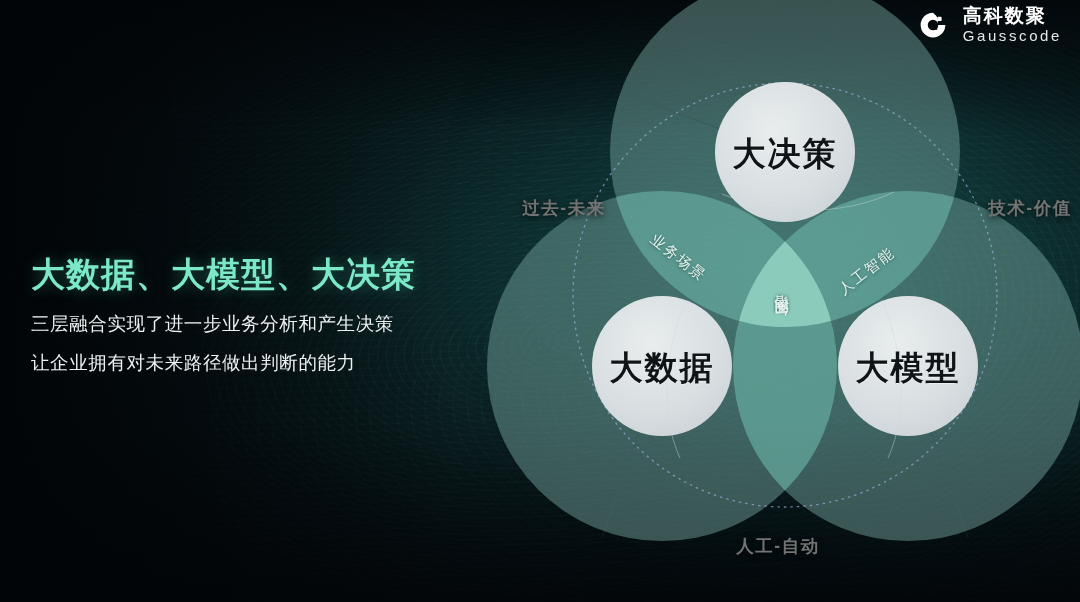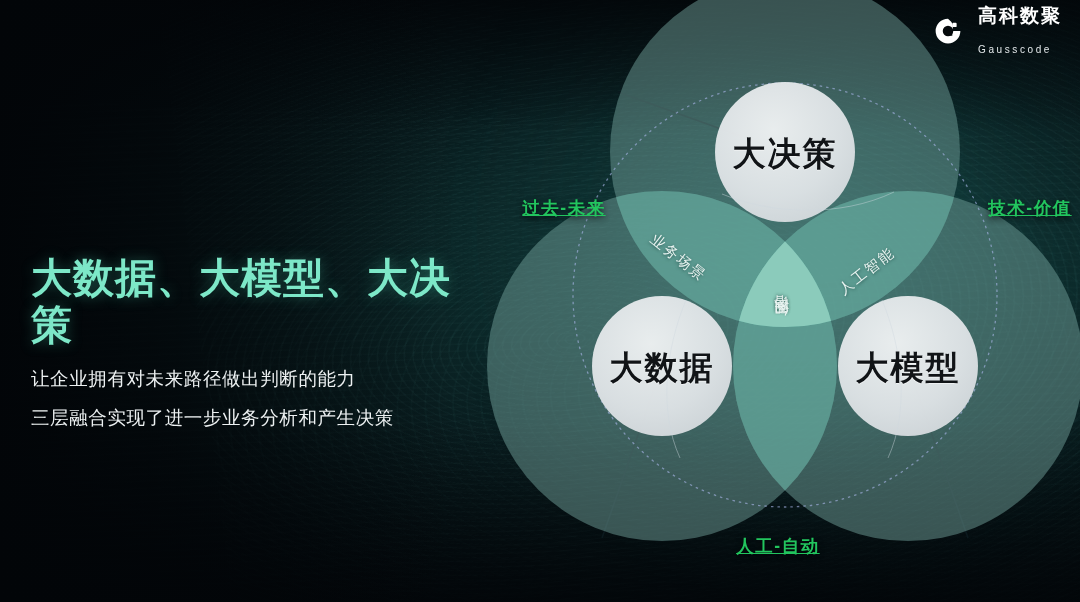--- a/index.html
+++ b/index.html
@@ -51,26 +51,26 @@
       linear-gradient(90deg, rgba(2,5,8,.98) 0%, rgba(2,5,8,.72) 16%, rgba(2,5,8,0) 42%),
       linear-gradient(0deg, rgba(2,5,8,.86) 0%, rgba(2,5,8,0) 30%),
       linear-gradient(180deg, rgba(2,5,8,.85) 0%, rgba(2,5,8,0) 22%);
   }
 
   
   .logo{position:absolute;right:18px;top:6px;display:flex;align-items:center;gap:15px;}
   .logo-mark{width:30px;height:30px;display:block;}
   .logo-text{display:flex;flex-direction:column;line-height:1;}
   .logo-cn{color:#fff;font-size:19px;font-weight:700;letter-spacing:2px;}
-  .logo-en{color:#e3e8ea;font-size:10px;letter-spacing:2.6px;margin-top:20px;}
+  .logo-en{color:#e3e8ea;font-size:15px;letter-spacing:2.6px;margin-top:3px;}
 
   
   .left-copy{position:absolute;left:31px;top:255px;width:460px;}
   .headline{
-    color:#7de8c8;font-size:41px;font-weight:700;letter-spacing:1px;
+    color:#7de8c8;font-size:34px;font-weight:700;letter-spacing:1px;
     margin:0 0 18px 0;line-height:1.15;
     text-shadow:0 0 14px rgba(80,225,190,.35);
   }
   .sub-line{color:#edf1f2;font-size:18.5px;letter-spacing:.6px;margin:0 0 16px 0;line-height:1.25;}
   .sub-line:last-child{margin-bottom:0;}
 
   
   .venn{position:absolute;left:490px;top:18px;width:570px;height:566px;}
   .venn svg{position:absolute;inset:0;width:570px;height:566px;overflow:visible;}
 
@@ -78,24 +78,23 @@
     position:absolute;color:#111417;font-size:33px;font-weight:700;letter-spacing:2px;
     white-space:nowrap;transform:translate(-50%,-50%);
     text-shadow:0 1px 0 rgba(255,255,255,.5);
   }
   .lap-label{
     position:absolute;color:#e9f4f1;font-size:14.5px;font-weight:500;letter-spacing:2px;
     white-space:nowrap;
     text-shadow:0 1px 3px rgba(10,40,38,.55);
   }
   .out-label{
-    position:absolute;color:#22c55e;font-size:17.5px;font-weight:700;letter-spacing:1.5px;
+    position:absolute;color:#737373;font-size:17.5px;font-weight:700;letter-spacing:1.5px;
     white-space:nowrap;transform:translate(-50%,-50%);
     text-shadow:0 2px 6px rgba(0,0,0,.75);
-    text-decoration:underline;
   }
 </style>
 </head>
 <body>
 
 <div id="stage">
 
   <div class="bg-base"></div>
   <div class="bg-glow"></div>
   <div class="bg-ripples"></div>
@@ -109,22 +108,22 @@
       <rect x="20.6" y="7.2" width="4.6" height="4.6" rx="1" fill="#ffffff"></rect>
     </svg>
     <div class="logo-text">
       <span class="logo-cn">高科数聚</span>
       <span class="logo-en">Gausscode</span>
     </div>
   </div>
 
   <div class="left-copy">
     <h1 class="headline">大数据、大模型、大决策</h1>
+    <p class="sub-line">三层融合实现了进一步业务分析和产生决策</p>
     <p class="sub-line">让企业拥有对未来路径做出判断的能力</p>
-    <p class="sub-line">三层融合实现了进一步业务分析和产生决策</p>
   </div>
 
   <div class="venn">
 
     <svg viewBox="0 0 570 566">
       <defs>
         <clipPath id="clipDecision">
             <circle cx="295" cy="134" r="175"></circle>
           </clipPath>
         <clipPath id="clipData">

